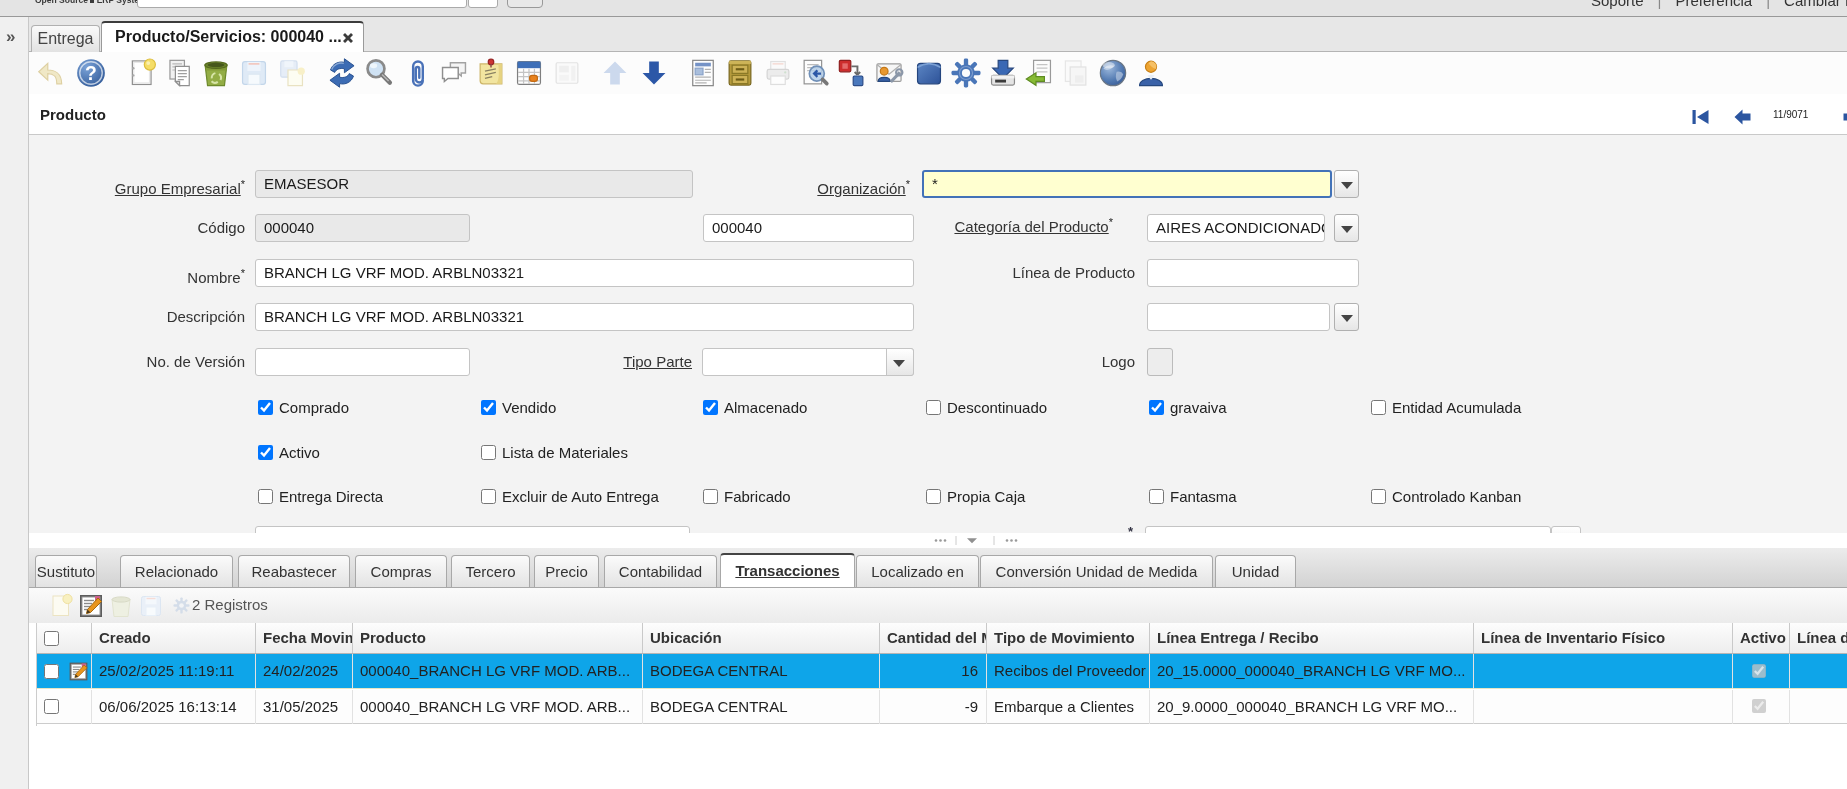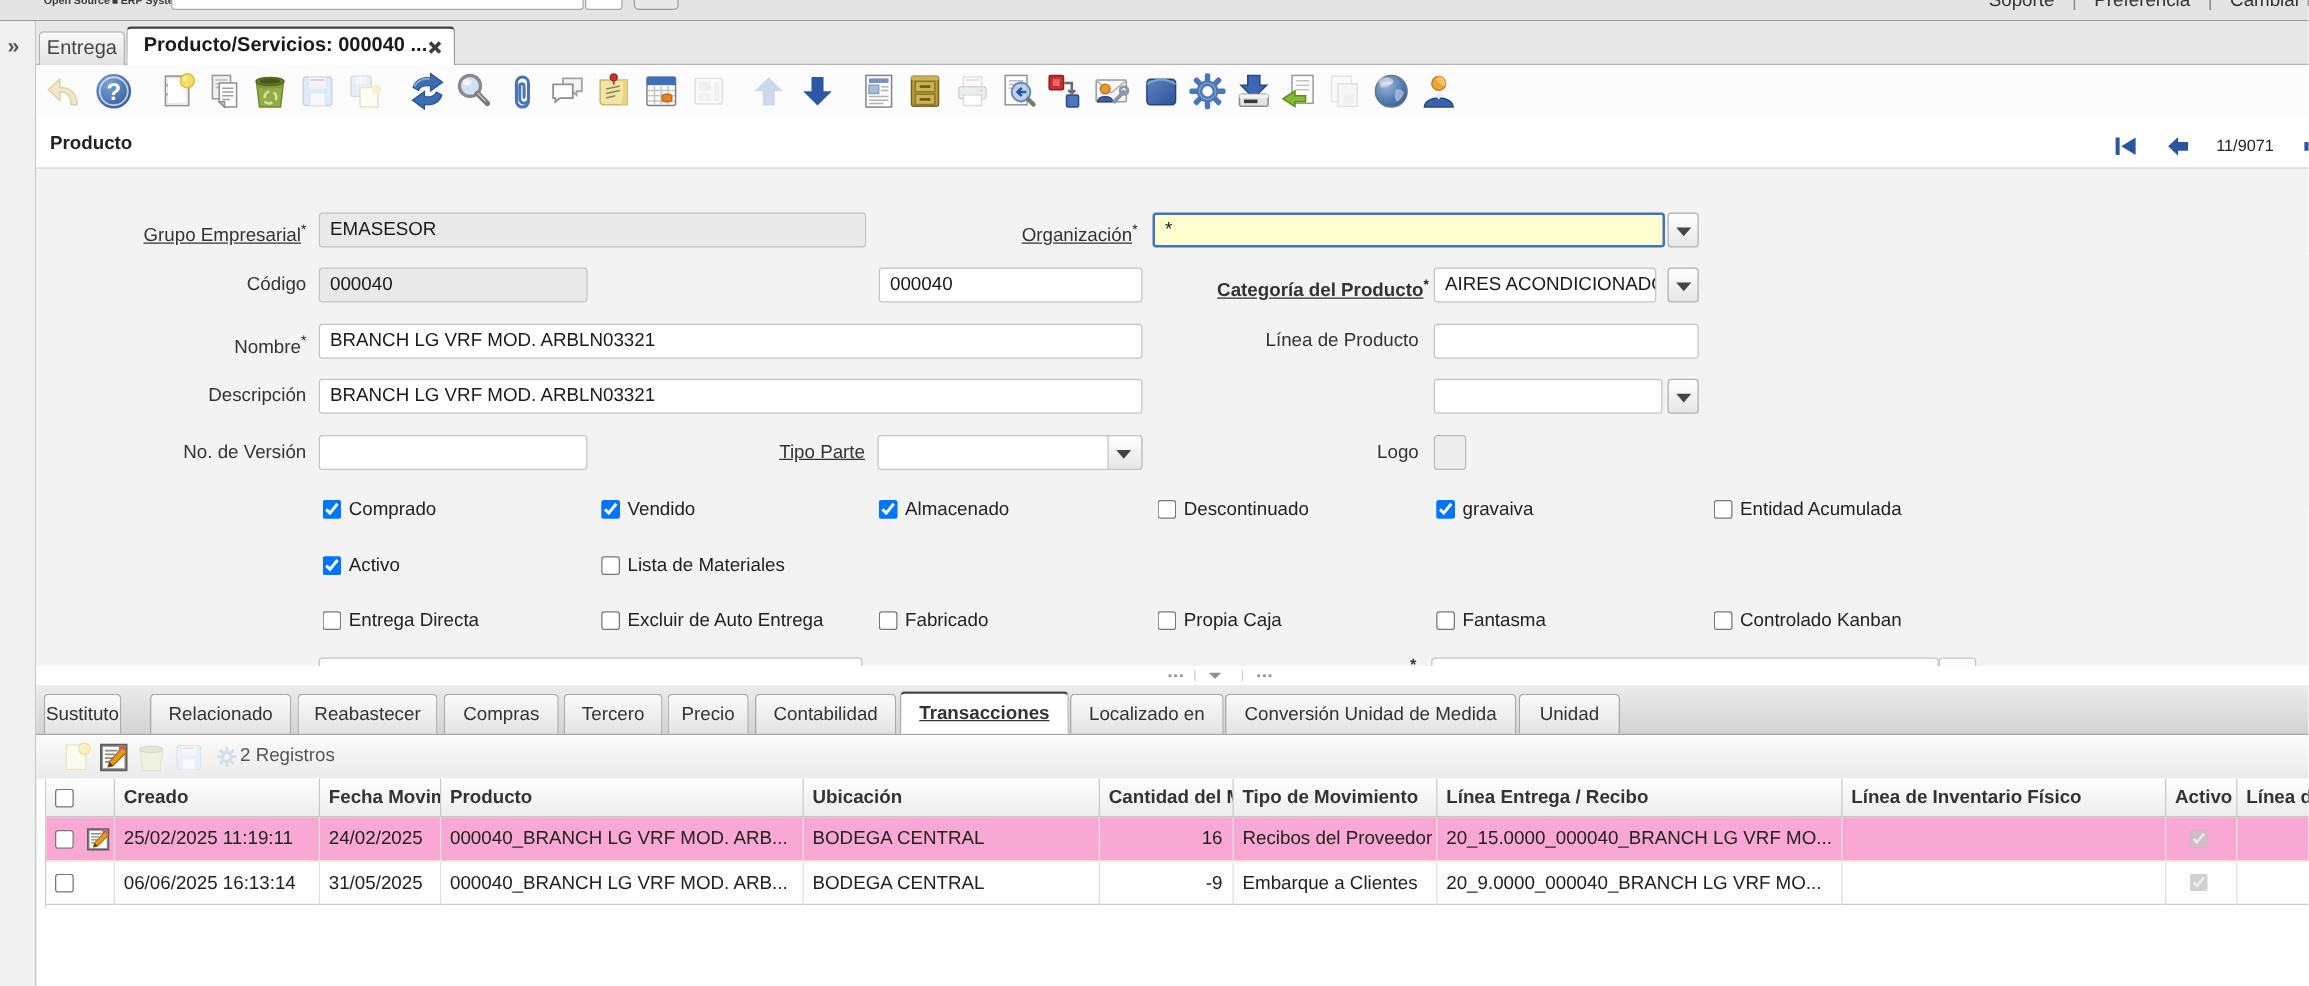--- a/index.html
+++ b/index.html
@@ -333,38 +333,38 @@
 
   <div id="ctitle" class="abs">
     <div class="t">Producto</div>
     <svg class="abs" style="left:1663px;top:15px;width:17px;height:16px;" viewBox="0 0 17 16">
         <rect x="0.5" y="1" width="3.2" height="14" fill="#2b55a0"></rect>
         <path d="M16.5,1 L16.5,15 L5,8 Z" fill="#2b55a0"></path>
       </svg>
     <svg class="abs" style="left:1705px;top:15px;width:17px;height:16px;" viewBox="0 0 17 16">
         <path d="M0.5,8 L8.5,0.5 L8.5,4.5 L16.5,4.5 L16.5,11.5 L8.5,11.5 L8.5,15.5 Z" fill="#2b55a0"></path>
       </svg>
-    <div class="abs" style="left:1744px;top:15px;font-size:13px;color:#222;">11/9071</div>
+    <div class="abs" style="left:1744px;top:15px;font-size:10px;color:#222;">11/9071</div>
     <svg class="abs" style="left:1814px;top:15px;width:17px;height:16px;" viewBox="0 0 17 16">
         <path d="M16.5,8 L8.5,0.5 L8.5,4.5 L0.5,4.5 L0.5,11.5 L8.5,11.5 L8.5,15.5 Z" fill="#2b55a0"></path>
       </svg>
   </div>
 
   <div id="form" class="abs">
 
     <div class="lbl" style="left:-44px;top:35px;width:260px;line-height:28px;"><u>Grupo Empresarial</u><sup>*</sup></div>
     <div class="fi ro" style="left:226px;top:35px;width:438px;">EMASESOR</div>
     <div class="lbl" style="left:621px;top:35px;width:260px;line-height:28px;"><u>Organización</u><sup>*</sup></div>
     <div class="fi" style="left:893px;top:35px;width:410px;background:#ffffd0;border:2px solid #4272b8;line-height:24px;">*</div>
     <div class="ddb" style="left:1305px;top:35px;"></div>
 
     <div class="lbl" style="left:-44px;top:79px;width:260px;line-height:28px;">Código</div>
     <div class="fi ro" style="left:226px;top:79px;width:215px;">000040</div>
     <div class="fi" style="left:674px;top:79px;width:211px;">000040</div>
-    <div class="lbl" style="left:854px;top:79px;width:260px;line-height:28px;font-weight:bold;"><u>Categoría del Producto</u><sup>*</sup></div>
+    <div class="lbl" style="left:824px;top:79px;width:260px;line-height:16px;"><u>Categoría del Producto</u><sup>*</sup></div>
     <div class="fi" style="left:1118px;top:79px;width:178px;">AIRES ACONDICIONADO</div>
     <div class="ddb" style="left:1305px;top:79px;"></div>
 
     <div class="lbl" style="left:-44px;top:124px;width:260px;line-height:28px;">Nombre<sup>*</sup></div>
     <div class="fi" style="left:226px;top:124px;width:659px;">BRANCH LG VRF MOD. ARBLN03321</div>
     <div class="lbl" style="left:846px;top:124px;width:260px;line-height:28px;">Línea de Producto</div>
     <div class="fi" style="left:1118px;top:124px;width:212px;"></div>
 
     <div class="lbl" style="left:-44px;top:168px;width:260px;line-height:28px;">Descripción</div>
     <div class="fi" style="left:226px;top:168px;width:659px;">BRANCH LG VRF MOD. ARBLN03321</div>
@@ -501,21 +501,21 @@
       <div class="gh" style="left:219px;width:97px;">Fecha Movimiento</div>
       <div class="gh" style="left:316px;width:290px;">Producto</div>
       <div class="gh" style="left:606px;width:237px;">Ubicación</div>
       <div class="gh" style="left:843px;width:107px;">Cantidad del Movimiento</div>
       <div class="gh" style="left:950px;width:163px;">Tipo de Movimiento</div>
       <div class="gh" style="left:1113px;width:324px;">Línea Entrega / Recibo</div>
       <div class="gh" style="left:1437px;width:259px;">Línea de Inventario Físico</div>
       <div class="gh" style="left:1696px;width:57px;">Activo</div>
       <div class="gh" style="left:1753px;width:101px;">Línea de</div>
     </div>
-    <div class="grow" style="top:31px;background:#f9a8d4;border-bottom:1px solid #e6e6c4;">
+    <div class="grow" style="top:31px;background:#0ea5e9;border-bottom:1px solid #e6e6c4;">
       <div class="gc" style="left:0;width:55px;">
           <input type="checkbox" style="position: absolute; left: 7px; top: 10px; width: 15px; height: 15px;">
           <svg style="position:absolute;left:31px;top:7px;width:21px;height:21px;" viewBox="0 0 26 26">
             <rect x="2" y="2" width="22" height="22" fill="#5c5c5c"></rect>
             <rect x="4" y="4" width="18" height="18" fill="#fff" stroke="#9a9a9a"></rect>
             <g stroke="#8a8a8a" stroke-width="1.4">
               <line x1="6" y1="7.5" x2="16" y2="7.5"></line>
               <line x1="6" y1="10.5" x2="14" y2="10.5"></line>
               <line x1="6" y1="13.5" x2="16" y2="13.5"></line>
               <line x1="6" y1="16.5" x2="12" y2="16.5"></line>

